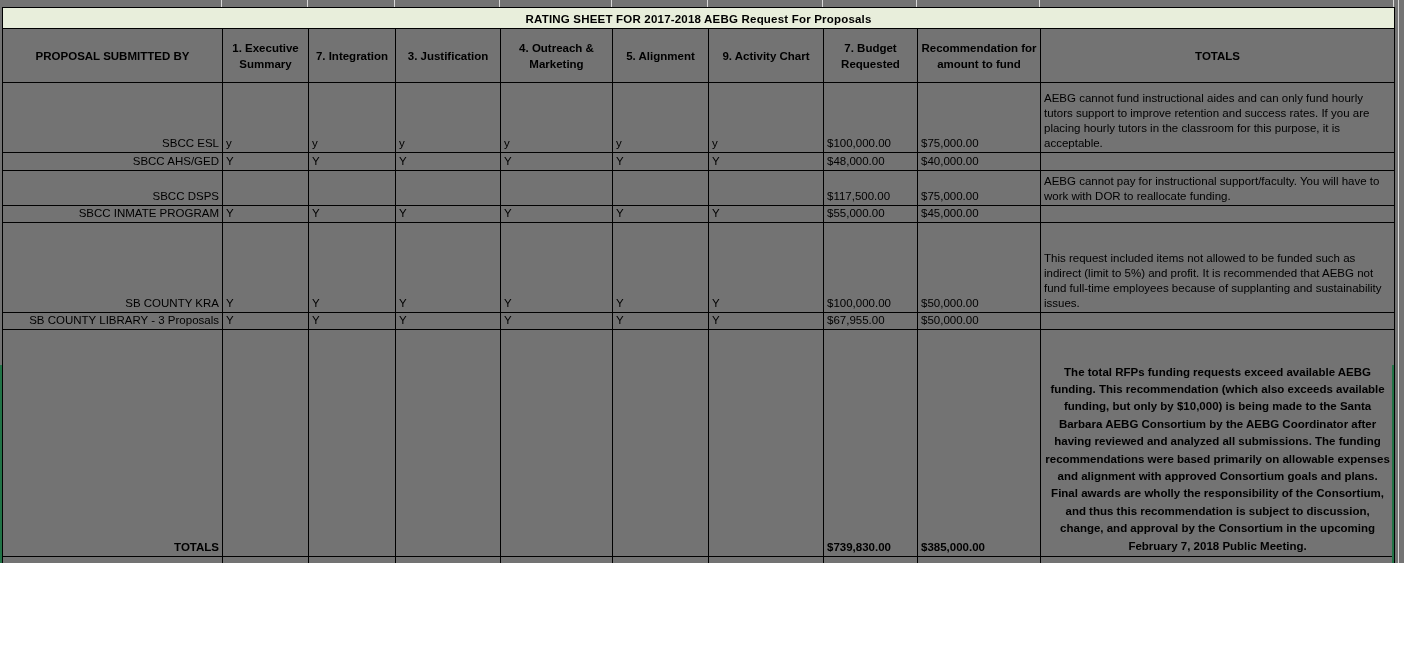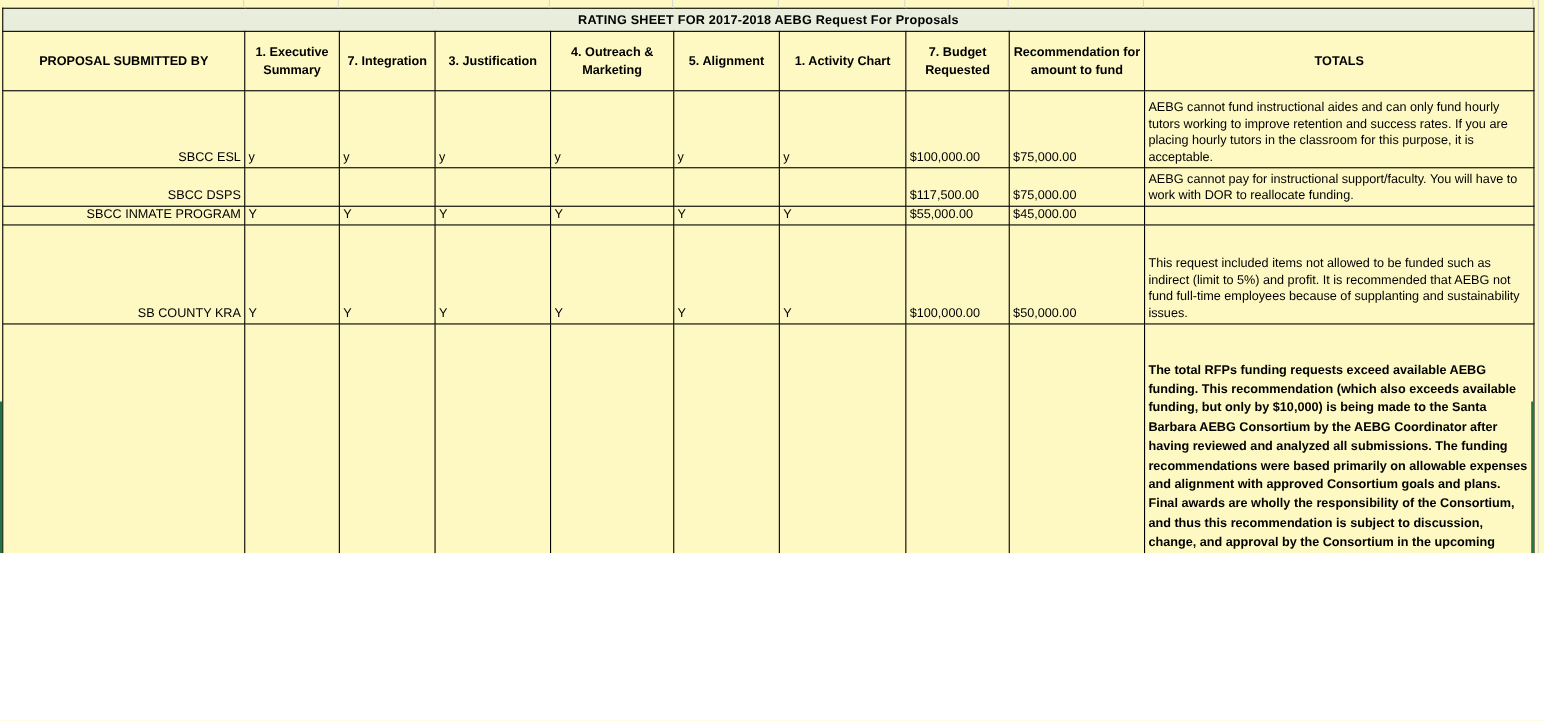--- a/index.html
+++ b/index.html
@@ -1,19 +1,19 @@
 <!DOCTYPE html>
 <html><head>
 <meta charset="utf-8">
 <style>
   html,body{margin:0;padding:0;background:#fff;}
   .sheet{
     position:relative;
-    width:1404px;height:503px;
-    background:#fef9c3;
+    width:1404px;height:563px;
+    background:#737373;
     font-family:"Liberation Sans", sans-serif;
     overflow:hidden;
     color:#000;
   }
   table.grid{
     position:absolute;top:7px;left:2px;
     width:1392px;
     border-collapse:collapse;
     table-layout:fixed;
   }
@@ -45,21 +45,21 @@
   td.name{ text-align:right; white-space:nowrap; font-size:12px;}
   td.rate{ text-align:left; padding-left:4px; font-size:12px;}
   td.money{ text-align:left; font-size:12px;}
   td.note{
     text-align:left;
     font-size:11.5px;
     line-height:17.5px;
     padding:1px 4px 2px 3px;
   }
   tr.totals-row td{ font-weight:bold; }
-  tr.totals-row td.note{ line-height:17.4px; }
+  tr.totals-row td.note{ line-height:17.4px;text-align:center; }
   .gridline-v{
     position:absolute;width:1px;background:#d8d8d8;
   }
   .selection-overlay{
     position:absolute;
     left:0;
     width:1394px;
     box-sizing:border-box;
     border:2px solid #217346;
     border-top:none;
@@ -96,38 +96,50 @@
         <tr style="height:21px">
       <td colspan="10" class="title-cell">RATING SHEET FOR 2017-2018 AEBG Request For Proposals</td>
     </tr>
     <tr class="header-row" style="height:54px">
       <td>PROPOSAL SUBMITTED BY</td>
       <td>1. Executive Summary</td>
       <td>7. Integration</td>
       <td>3. Justification</td>
       <td>4. Outreach &amp; Marketing</td>
       <td>5. Alignment</td>
-      <td>1. Activity Chart</td>
+      <td>9. Activity Chart</td>
       <td>7. Budget Requested</td>
       <td>Recommendation for amount to fund</td>
       <td>TOTALS</td>
     </tr>
     </tbody>
       <tbody id="rows-body">
         <tr style="height: 70px;">
           <td class="name">SBCC ESL</td>
           <td class="rate">y</td>
           <td class="rate">y</td>
           <td class="rate">y</td>
           <td class="rate">y</td>
           <td class="rate">y</td>
           <td class="rate">y</td>
           <td class="money">$100,000.00</td>
           <td class="money">$75,000.00</td>
-          <td class="note">AEBG cannot fund instructional aides and can only fund hourly tutors working to improve retention and success rates. If you are placing hourly tutors in the classroom for this purpose, it is acceptable.</td>
+          <td class="note">AEBG cannot fund instructional aides and can only fund hourly tutors support to improve retention and success rates. If you are placing hourly tutors in the classroom for this purpose, it is acceptable.</td>
+        </tr>
+        <tr style="height: 18px;">
+          <td class="name">SBCC AHS/GED</td>
+          <td class="rate">Y</td>
+          <td class="rate">Y</td>
+          <td class="rate">Y</td>
+          <td class="rate">Y</td>
+          <td class="rate">Y</td>
+          <td class="rate">Y</td>
+          <td class="money">$48,000.00</td>
+          <td class="money">$40,000.00</td>
+          <td class="note"></td>
         </tr>
         <tr style="height: 35px;">
           <td class="name">SBCC DSPS</td>
           <td class="rate"></td>
           <td class="rate"></td>
           <td class="rate"></td>
           <td class="rate"></td>
           <td class="rate"></td>
           <td class="rate"></td>
           <td class="money">$117,500.00</td>
@@ -150,20 +162,32 @@
           <td class="name">SB COUNTY KRA</td>
           <td class="rate">Y</td>
           <td class="rate">Y</td>
           <td class="rate">Y</td>
           <td class="rate">Y</td>
           <td class="rate">Y</td>
           <td class="rate">Y</td>
           <td class="money">$100,000.00</td>
           <td class="money">$50,000.00</td>
           <td class="note">This request included items not allowed to be funded such as indirect (limit to 5%) and profit. It is recommended that AEBG not fund full-time employees because of supplanting and sustainability issues.</td>
+        </tr>
+        <tr style="height: 17px;">
+          <td class="name">SB COUNTY LIBRARY - 3 Proposals</td>
+          <td class="rate">Y</td>
+          <td class="rate">Y</td>
+          <td class="rate">Y</td>
+          <td class="rate">Y</td>
+          <td class="rate">Y</td>
+          <td class="rate">Y</td>
+          <td class="money">$67,955.00</td>
+          <td class="money">$50,000.00</td>
+          <td class="note"></td>
         </tr>
         <tr class="totals-row" style="height: 227px;">
           <td class="name">TOTALS</td>
           <td class="rate"></td>
           <td class="rate"></td>
           <td class="rate"></td>
           <td class="rate"></td>
           <td class="rate"></td>
           <td class="rate"></td>
           <td class="money">$739,830.00</td>

